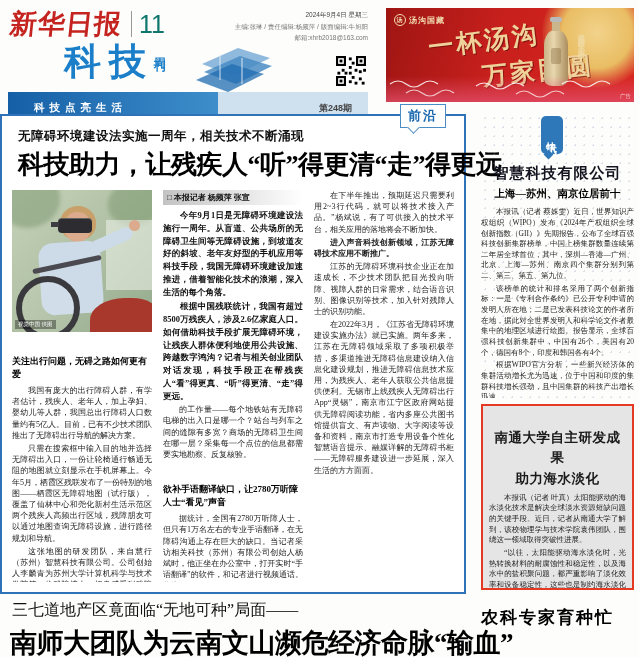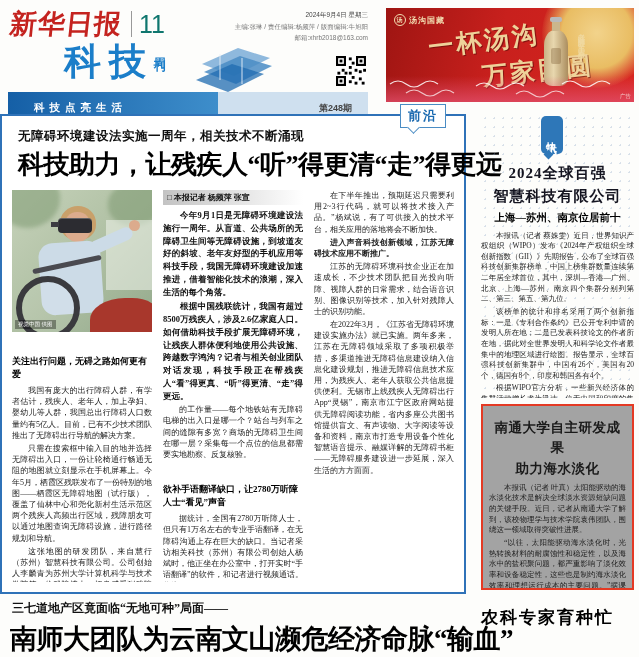--- a/index.html
+++ b/index.html
@@ -95,27 +95,27 @@
   .flash{position:relative;width:153px;height:284px;overflow:hidden;
     background-image:radial-gradient(rgba(120,150,190,.28) 1px,rgba(0,0,0,0) 1px);background-size:9px 9px;}
   .flash-badge{position:absolute;left:60px;top:2px;width:22px;height:38px;background:#2e77b8;border-radius:5px;
     color:#fff;font-size:10.5px;font-weight:bold;writing-mode:vertical-rl;letter-spacing:2px;
     display:flex;align-items:center;justify-content:center;font-family:"Liberation Sans",sans-serif;}
   .flash-badge:after{content:"";position:absolute;left:4px;bottom:-4px;width:7px;height:7px;background:#2e77b8;transform:rotate(45deg);}
   .flash-title{margin-top:48px;text-align:center;font-size:15px;font-weight:bold;color:#141420;line-height:1.55;letter-spacing:1px;}
   .flash-sub{text-align:center;font-size:10.5px;font-weight:bold;color:#000;margin:2px 0 6px;}
   .flash .para{font-size:7.5px;line-height:1.42;}
   .red-box{box-sizing:border-box;margin-top:6px;width:153px;height:186px;border:2.5px solid #e43a24;
-    padding:11px 6px;overflow:hidden;background:#a3a3a3;}
+    padding:21px 6px;overflow:hidden;background:#e5e5e5;}
   .red-box-title{text-align:center;font-size:13.5px;font-weight:bold;color:#1a1a1a;line-height:1.5;letter-spacing:.5px;margin:1px 0 4px;}
   .red-box .para{font-size:7.5px;line-height:1.42;}
   .br-headline{text-align:left;font-size:17px;font-weight:bold;color:#000;letter-spacing:2px;margin-top:16px;}
   
   .bottom-left{position:absolute;left:10px;top:600px;width:466px;}
-  .b-kicker{font-size:12px;font-weight:bold;color:#111;margin:0 0 4px 2px;}
+  .b-kicker{font-size:16px;font-weight:normal;color:#111;margin:0 0 4px 2px;}
   .b-headline{font-size:27px;font-weight:bold;color:#000;letter-spacing:-.5px;white-space:nowrap;}
 </style>
 </head>
 <body>
 
 <div class="header">
   <div class="masthead-row">
     <span class="paper-name">新华日报</span>
     <span class="mast-div"></span>
     <span class="page-num">11</span>
@@ -241,21 +241,20 @@
           <p class="para">在2022年3月，《江苏省无障碍环境建设实施办法》就已实施。两年多来，江苏在无障碍领域采取了多项积极举措，多渠道推进无障碍信息建设纳入信息化建设规划，推进无障碍信息技术应用，为残疾人、老年人获取公共信息提供便利。无锡市上线残疾人无障碍出行App“灵锡”，南京市江宁区政府网站提供无障碍阅读功能，省内多座公共图书馆提供盲文、有声读物、大字阅读等设备和资料，南京市打造专用设备个性化智慧语音提示、融媒详解的无障碍书柜——无障碍服务建设进一步延展，深入生活的方方面面。</p>
         </div>
     </div>
   </div>
 </div>
 
 <div class="right-col">
   <div class="flash">
     <div class="flash-badge">快讯</div>
     <div class="flash-title">
-      <div>2024全球百强</div>
       <div>智慧科技有限公司</div>
     </div>
     <div class="flash-sub">上海—苏州、南京位居前十</div>
     <div>
         <p class="para">本报讯（记者 蔡姝雯）近日，世界知识产权组织（WIPO）发布《2024年产权组织全球创新指数（GII）》先期报告，公布了全球百强科技创新集群榜单，中国上榜集群数量连续第二年居全球首位，其中，深圳—香港—广州、北京、上海—苏州、南京四个集群分别列第二、第三、第五、第九位。</p>
         <p class="para">该榜单的统计和排名采用了两个创新指标：一是《专利合作条约》已公开专利申请的发明人所在地；二是已发表科技论文的作者所在地，据此对全世界发明人和科学论文作者最集中的地理区域进行绘图。报告显示，全球百强科技创新集群中，中国有26个，美国有20个，德国有8个，印度和韩国各有4个。</p>
         <p class="para">根据WIPO官方分析，一些新兴经济体的集群活动增长尤为迅速，位于中国和印度的集群科技增长强劲，且中国集群的科技产出增长迅速。</p>
       </div>
   </div>
   <div class="red-box">

